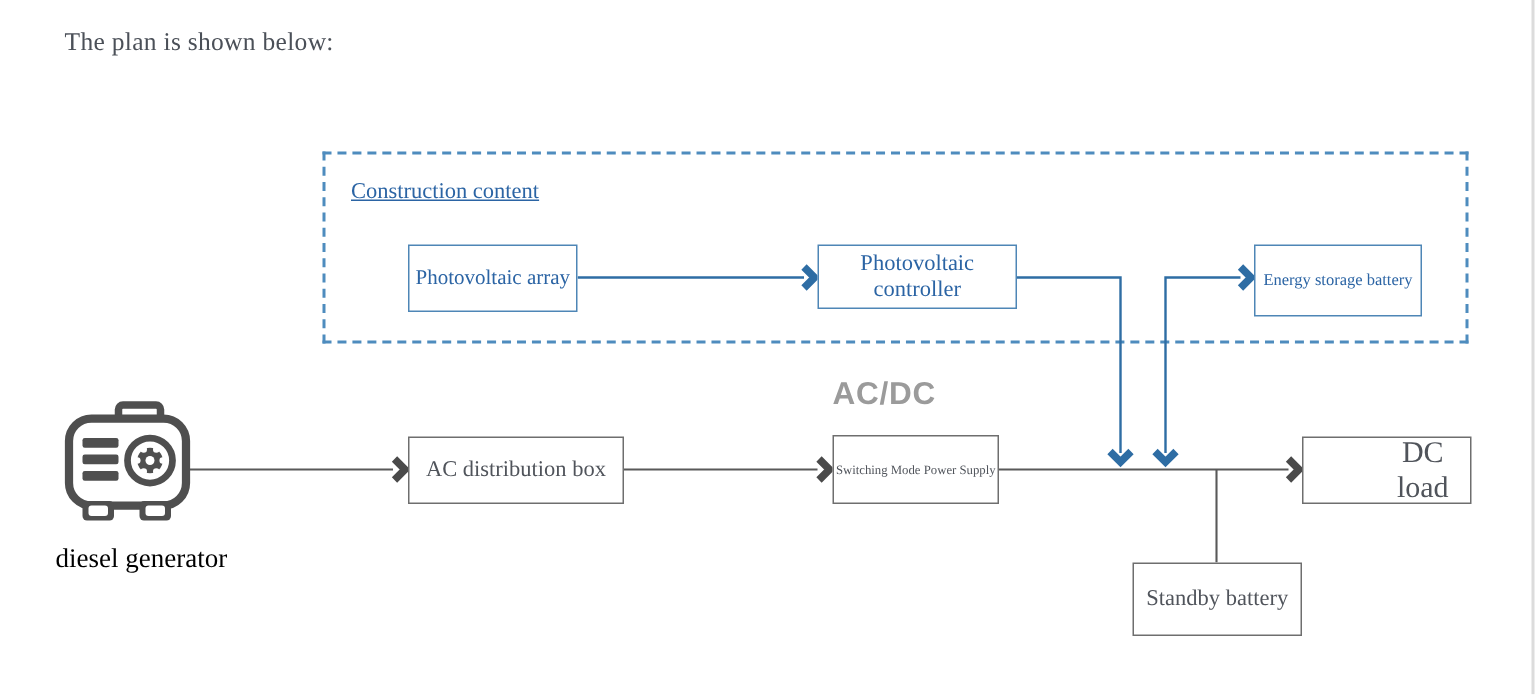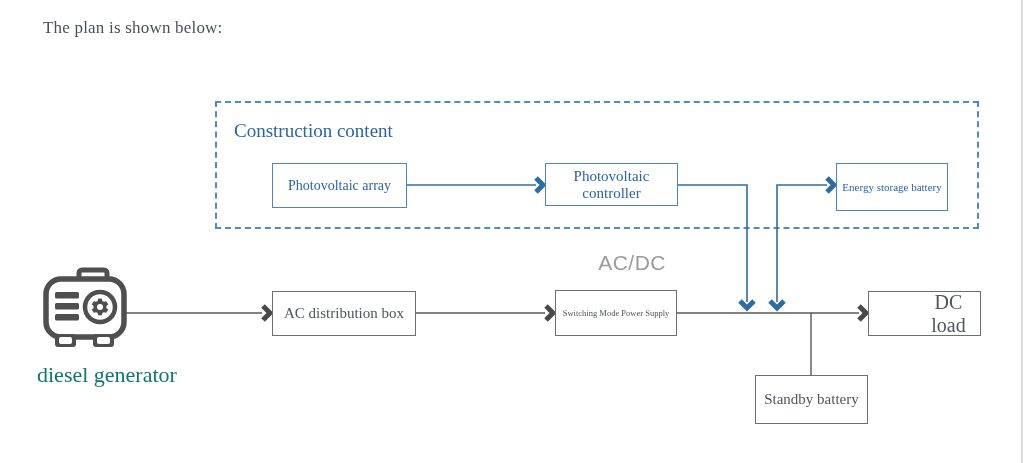--- a/index.html
+++ b/index.html
@@ -18,48 +18,48 @@
     position:absolute;left:22px;top:18px;
     font-size:17px;color:#4b5058;letter-spacing:0.2px;margin-left:21px;
   }
   .dashed-group{
     position:absolute;left:215px;top:101px;width:764px;height:128px;
     border:2px dashed #4e8cbe;
     box-sizing:border-box;
   }
   .group-label{
     position:absolute;left:234px;top:120px;
-    font-size:19px;color:#2b64a4;
+    font-size:15px;color:#2b64a4;text-decoration:underline;
   }
   .node{
     position:absolute;
     box-sizing:border-box;
     display:flex;align-items:center;justify-content:center;
     text-align:center;
     background:#ffffff;
     z-index:3;
   }
   .node.blue{border:1px solid #4e86b6;color:#2b64a4;}
   .node.gray{border:1px solid #6e6e6e;color:#50545b;}
-  #pv-array{left:272px;top:163px;width:135px;height:45px;font-size:14px;align-items:center;}
+  #pv-array{left:272px;top:163px;width:113px;height:45px;font-size:14px;align-items:center;}
   #pv-controller{left:545px;top:163px;width:133px;height:43px;font-size:15px;justify-content:flex-end;}
   #energy-battery{left:836px;top:163px;width:112px;height:48px;font-size:11px;}
   #ac-distribution{left:272px;top:291px;width:144px;height:45px;font-size:15px;}
-  #smps{left:555px;top:290px;width:122px;height:46px;font-size:8.5px;}
+  #smps{left:555px;top:290px;width:111px;height:46px;font-size:8.5px;}
   #dc-load{left:868px;top:291px;width:113px;height:45px;font-size:20px;padding-left:48px;}
   #standby-battery{left:755px;top:375px;width:113px;height:49px;font-size:15px;text-align:center;}
   .acdc-label{
     position:absolute;left:555px;top:251px;width:111px;
-    text-align:right;
+    text-align:left;
     font-family:"Liberation Sans", sans-serif;
-    font-size:21px;color:#9b9b9b;letter-spacing:0.5px;
+    font-size:21px;color:#9b9b9b;letter-spacing:0.5px;font-weight:bold;
   }
   .diesel-label{
     position:absolute;left:37px;top:362px;
-    font-size:22px;color:#0f766e;
+    font-size:18px;color:#000000;
   }
   #wires{position:absolute;left:0;top:0;z-index:2;}
   #generator-icon{position:absolute;left:42px;top:266px;z-index:3;}
 </style>
 </head>
 <body>
 
 <div id="stage">
 
   <div class="page-title">The plan is shown below:</div>

